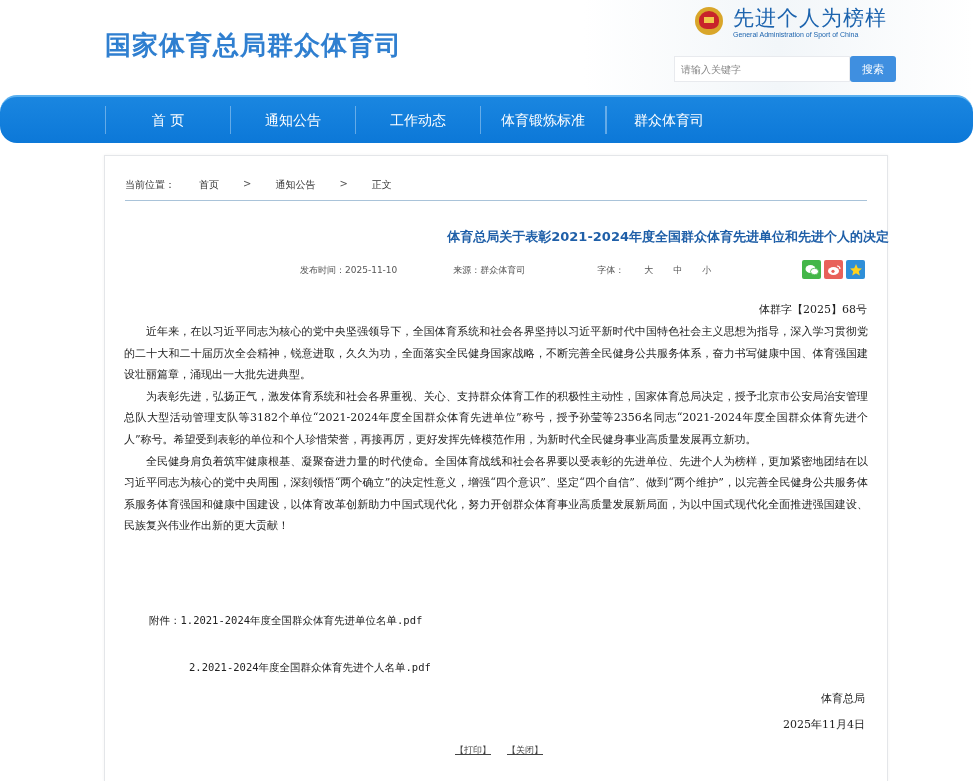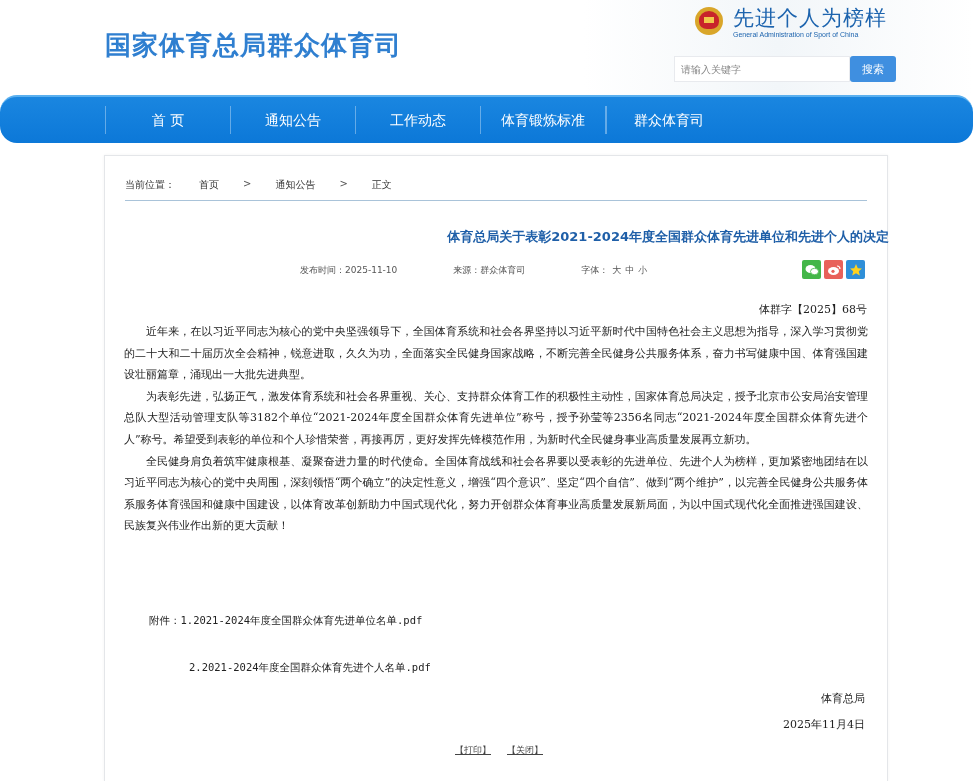--- a/index.html
+++ b/index.html
@@ -41,21 +41,21 @@
   .card { position: absolute; left: 104px; top: 155px; width: 784px; height: 626px; background: #fff;
     border: 1px solid #e4e6e9; border-bottom: none; box-shadow: 0 0 3px rgba(0,0,0,0.05); }
   .breadcrumb { position: absolute; left: 20px; top: 22px; font-size: 10px; color: #333; display: flex; gap: 24px; }
   .breadcrumb .sep { color: #555; }
   .crumb-rule { position: absolute; left: 20px; top: 44px; width: 742px; height: 1px; background: #a9c3d9; }
 
   .article-title { position: absolute; left: 0; top: 72px; width: 784px; text-align: right; font-size: 13px;
     font-weight: bold; color: #1f5fa8; }
   .meta { position: absolute; left: 195px; top: 108px; font-size: 9px; color: #555; display: flex; }
   .meta span { margin-right: 56px; }
-  .font-sizes span { margin-right: 4px !important; cursor: pointer; }
+  .font-sizes span { margin-right: 4px !important; cursor: pointer; margin-left: 16px; }
   .share { position: absolute; left: 697px; top: 104px; display: flex; gap: 3px; }
   .share-btn { width: 19px; height: 19px; border-radius: 2px; display: flex; align-items: center; justify-content: center;
     color: #fff; font-size: 11px; cursor: pointer; }
   .wechat { background: #43b648; }
   .weibo { background: #e8615a; }
   .qzone { background: #2f8fd8; color: #ffd21e; }
 
   .doc-no { position: absolute; right: 20px; top: 146px; font-size: 11px; color: #222;
     font-family: "DejaVu Serif", serif; }
   .body-text { position: absolute; left: 19px; top: 165px; width: 744px; font-size: 11px; line-height: 21.6px;

